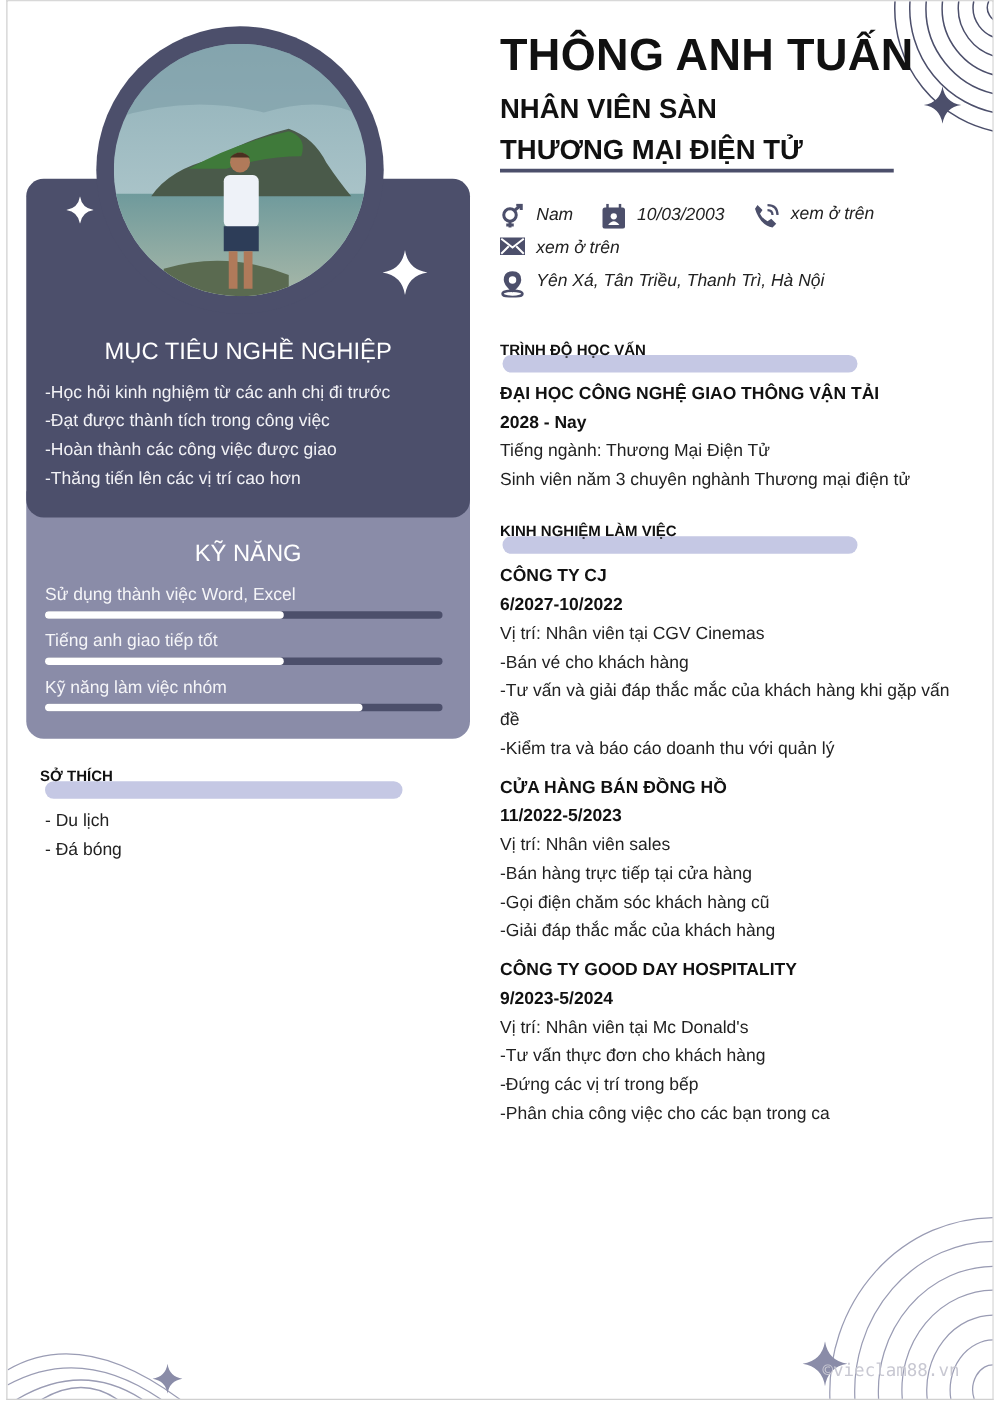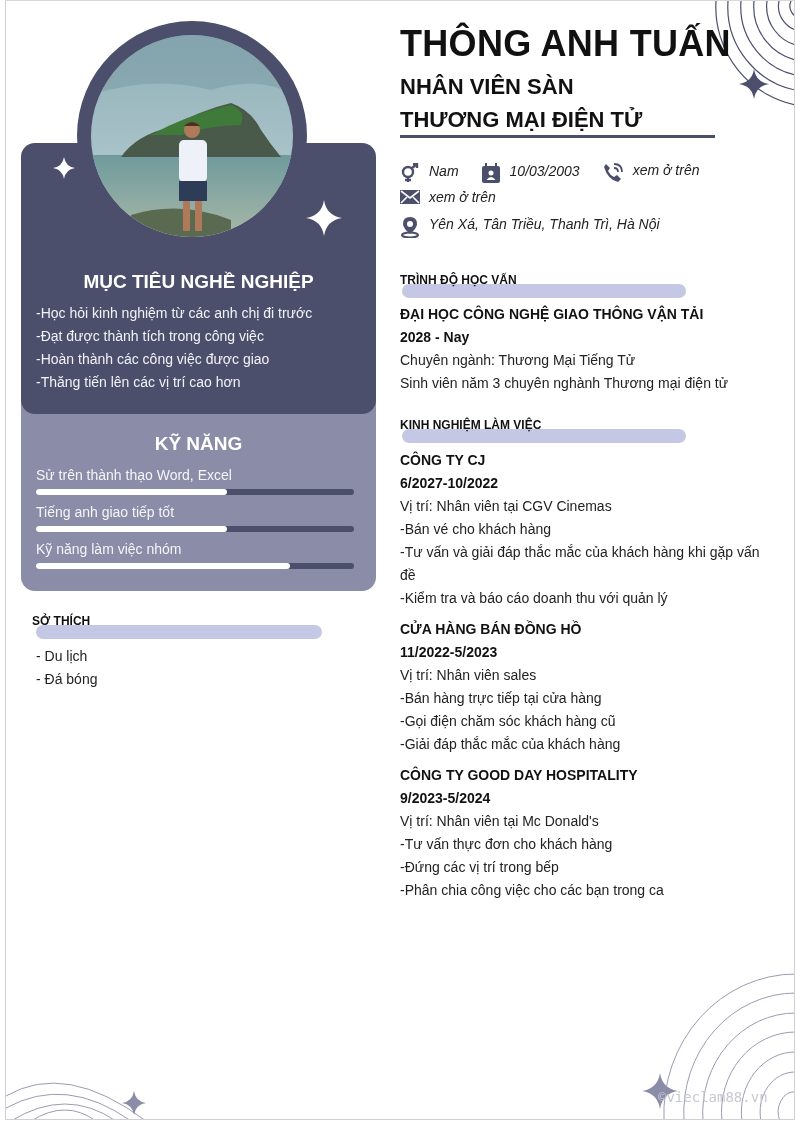--- a/index.html
+++ b/index.html
@@ -9,21 +9,21 @@
 
   
   .deco { position: absolute; }
 
   
   .left-card { position: absolute; left: 15px; top: 142px; width: 355px; height: 271px; background: #4c4f6b; border-radius: 14px; z-index: 2; }
   .avatar-ring { position: absolute; left: 71px; top: 20px; width: 230px; height: 230px; border-radius: 50%; background: #4c4f6b; z-index: 2; }
   .avatar { position: absolute; left: 85px; top: 34px; width: 202px; height: 202px; border-radius: 50%; overflow: hidden; z-index: 3; }
   .skills-card { position: absolute; left: 15px; top: 392px; width: 355px; height: 198px; background: #8a8ca8; border-radius: 0 0 14px 14px; z-index: 1; }
 
-  .section-title-light { position: absolute; width: 355px; text-align: center; color: #fff; font-weight: bold; font-size: 19px; z-index: 4; }
+  .section-title-light { position: absolute; width: 355px; text-align: center; color: #fff; font-weight: normal; font-size: 19px; z-index: 4; }
   .objective-list { position: absolute; left: 30px; top: 301px; z-index: 4; }
   .objective-list div { color: #f2f2f6; font-size: 14px; line-height: 23px; }
 
   .skill { position: absolute; left: 30px; width: 318px; z-index: 4; }
   .skill-label { color: #f5f5f8; font-size: 14px; line-height: 18px; }
   .skill-bar { margin-top: 5px; height: 6px; background: #4c4f6b; border-radius: 3px; position: relative; }
   .skill-fill { position: absolute; left: 0; top: 0; height: 6px; background: #fff; border-radius: 3px; }
 
   .heading { position: absolute; font-weight: bold; font-size: 12px; color: #111; z-index: 2; }
   .heading-bar { position: absolute; height: 14px; background: #c5c8e4; border-radius: 7px; z-index: 1; }
@@ -131,21 +131,21 @@
   <div class="section-title-light" style="left:15px;top:270px">MỤC TIÊU NGHỀ NGHIỆP</div>
   <div class="objective-list">
     <div>-Học hỏi kinh nghiệm từ các anh chị đi trước</div>
     <div>-Đạt được thành tích trong công việc</div>
     <div>-Hoàn thành các công việc được giao</div>
     <div>-Thăng tiến lên các vị trí cao hơn</div>
   </div>
 
   <div class="section-title-light" style="left:15px;top:432px">KỸ NĂNG</div>
   <div class="skill" style="top:465px">
-    <div class="skill-label">Sử trên thành thạo Word, Excel</div>
+    <div class="skill-label">Sử dụng thành việc Word, Excel</div>
     <div class="skill-bar">
         <div class="skill-fill" style="width:60%"></div>
       </div>
   </div>
   <div class="skill" style="top:502px">
     <div class="skill-label">Tiếng anh giao tiếp tốt</div>
     <div class="skill-bar">
         <div class="skill-fill" style="width:60%"></div>
       </div>
   </div>
@@ -221,21 +221,21 @@
       </svg>
       <span>Yên Xá, Tân Triều, Thanh Trì, Hà Nội</span>
     </div>
   </div>
 
   <div class="heading-bar" style="left:396px;top:283px;width:284px"></div>
   <div class="heading" style="left:394px;top:272px">TRÌNH ĐỘ HỌC VẤN</div>
   <div class="block" style="top:302px">
     <div class="strong">ĐẠI HỌC CÔNG NGHỆ GIAO THÔNG VẬN TẢI</div>
     <div class="strong">2028 - Nay</div>
-    <div class="txt">Chuyên ngành: Thương Mại Tiếng Tử</div>
+    <div class="txt">Tiếng ngành: Thương Mại Điện Tử</div>
     <div class="txt">Sinh viên năm 3 chuyên nghành Thương mại điện tử</div>
   </div>
 
   <div class="heading-bar" style="left:396px;top:428px;width:284px"></div>
   <div class="heading" style="left:394px;top:417px">KINH NGHIỆM LÀM VIỆC</div>
 
   <div class="block" style="top:448px">
     <div class="strong">CÔNG TY CJ</div>
     <div class="strong">6/2027-10/2022</div>
     <div class="txt">Vị trí: Nhân viên tại CGV Cinemas</div>

